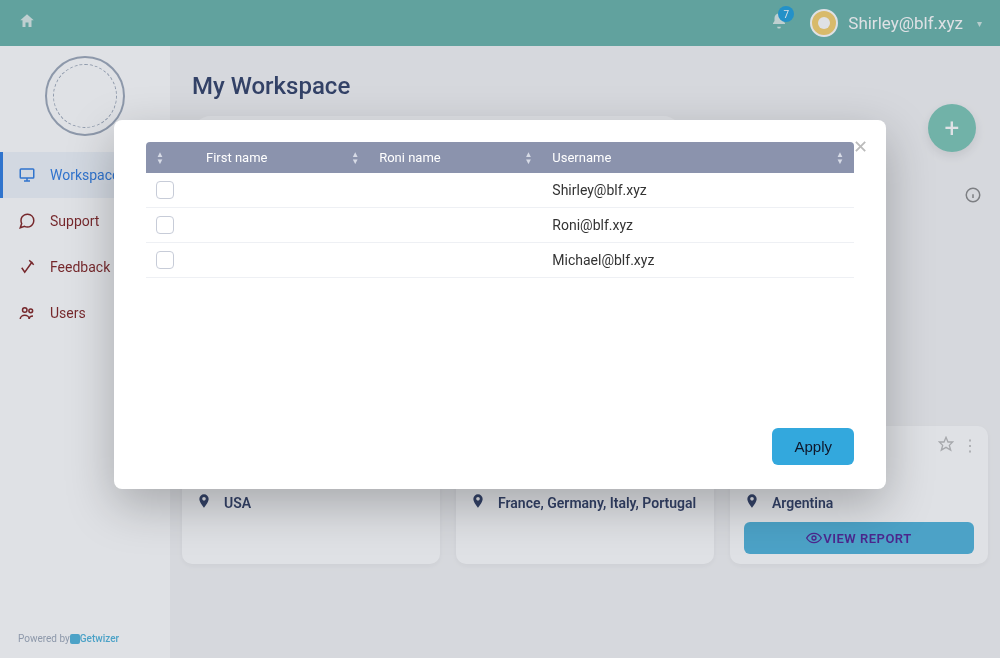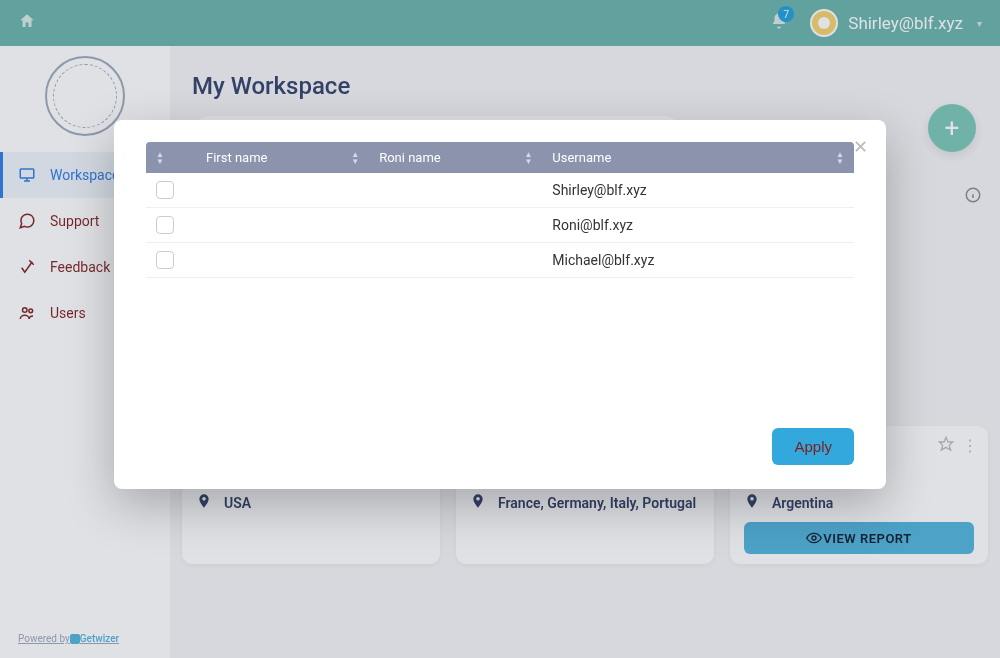--- a/index.html
+++ b/index.html
@@ -17,59 +17,59 @@
 .dropdown-caret { color: #cde6e1; font-size: 10px; margin-left: 4px; }
 
 
 .app { display: flex; height: calc(100% - 46px); }
 .sidebar { width: 170px; background: #fff; display: flex; flex-direction: column; padding-top: 10px; }
 .logo { width: 80px; height: 80px; margin: 0 auto 16px; border: 2px solid #9ca7b8; border-radius: 50%; display:flex; align-items:center; justify-content:center; position:relative; }
 .logo-inner { width: 64px; height: 64px; border: 1px dashed #9ca7b8; border-radius:50%; }
 .nav-item { display: flex; align-items: center; gap: 14px; padding: 14px 18px; color: #7f1d1d; font-size: 14px; cursor: pointer; }
 .nav-item.active { background: #f0f4fb; color: #2a7ae2; border-left: 3px solid #2a7ae2; padding-left: 15px; }
 .nav-item .nav-icon { width: 18px; height: 18px; display: flex; }
-.powered { margin-top: auto; padding: 14px 18px; font-size: 10px; color: #9ca7b8; display: flex; align-items: center; gap: 0; text-decoration: underline; }
+.powered { margin-top: auto; padding: 14px 18px; font-size: 10px; color: #9ca7b8; display: flex; align-items: center; gap: 0; }
 .powered .gw { color: #4cb3db; font-weight: 500; font-size: 10px; }
 .powered .gw-box { width:10px; height:10px; background:#4cb3db; border-radius:2px; }
 
 .main { flex: 1; padding: 26px 22px; position: relative; overflow: hidden; }
 .page-title { color: #2e3d66; font-size: 24px; font-weight: 500; margin-bottom: 16px; }
 .search-bar { background:#fff; border-radius: 20px; height: 38px; display:flex; align-items:center; padding:0 16px; color:#aaa; font-size:13px; margin-bottom: 20px; max-width: 490px; }
 
 .fab { position: absolute; top: 58px; right: 24px; width: 48px; height: 48px; border-radius: 50%; background: #79c6b5; display:flex; align-items:center; justify-content:center; color:#fff; font-size:26px; box-shadow: 0 4px 12px rgba(0,0,0,0.1); }
 .info-icon { position: absolute; top: 140px; right: 18px; color:#888; }
 
 .cards { display: flex; gap: 16px; position: absolute; left: 12px; right: 12px; top: 380px; }
 .card { flex: 1; background: #fff; border-radius: 10px; padding: 14px 14px 10px; box-shadow: 0 2px 6px rgba(0,0,0,0.05); position:relative; }
 .card-top-icons { position: absolute; top: 10px; right: 10px; display:flex; gap:8px; color:#bbb; }
 .status-chip { display:inline-block; border:1px solid #d1d6e0; border-radius:4px; padding:2px 10px; font-size:12px; color:#6b7280; margin-bottom:10px; }
 .stat-row { display:flex; align-items:center; gap:12px; color:#2e3d66; font-size:14px; font-weight:600; margin-bottom:6px; }
 .stat-row .stat-icon { width:16px; height:16px; }
 .progress { flex:1; height:8px; background:#e5e8ef; border-radius:4px; overflow:hidden; }
 .progress-fill { height:100%; background:#3e4a8c; width:60%; }
 .progress-text { font-size:12px; color:#2e3d66; font-weight:600; }
 .location { display:flex; align-items:center; gap:12px; color:#2e3d66; font-size:14px; font-weight:600; }
-.view-report { background:#4cb3db; color:#0f172a; border-radius:6px; padding:8px; text-align:center; font-weight:600; font-size:13px; margin-top:10px; display:flex; align-items:center; justify-content:center; gap:1px; letter-spacing:0.5px; }
+.view-report { background:#4cb3db; color:#4c1d95; border-radius:6px; padding:8px; text-align:center; font-weight:600; font-size:13px; margin-top:10px; display:flex; align-items:center; justify-content:center; gap:1px; letter-spacing:0.5px; }
 
 
 .dim { position:absolute; inset:0; background:rgba(80,90,110,0.18); pointer-events:none; }
 
 
 .modal-backdrop { position:absolute; inset:0; display:flex; align-items:flex-start; justify-content:center; padding-top: 120px; }
 .modal { width: 772px; background:#fff; border-radius:8px; box-shadow: 0 16px 48px rgba(0,0,0,0.25); padding: 22px 32px 24px; position:relative; }
 .modal-close { position:absolute; top:16px; right:18px; color:#bbb; font-size:18px; cursor:pointer; }
 .modal-title { text-align:center; color:#2e3d66; font-size:19px; font-weight:500; margin-bottom: 20px; }
 .perm-table-wrap { border-radius:4px; overflow:hidden; min-height: 256px; }
 .perm-header { display:grid; grid-template-columns: 50px 1fr 1fr 1.8fr; background:#8b93ad; color:#fff; font-size:13px; }
 .perm-header > div { padding: 8px 10px; display:flex; align-items:center; gap:6px; }
 .sort-icon { font-size:8px; line-height:7px; color:#d7dbe6; display:flex; flex-direction:column; }
 .perm-row { display:grid; grid-template-columns: 50px 1fr 1fr 1.8fr; border-bottom:1px solid #eef0f4; }
 .perm-row > div { padding: 8px 10px; font-size:14px; color:#333; display:flex; align-items:center; }
 .perm-check { width:18px; height:18px; border:1.5px solid #c7ccd8; border-radius:4px; background:#fff; }
-.apply-btn { margin-left:auto; display:block; background:#33a8dd; color:#7f1d1d; border:none; border-radius:6px; padding:10px 22px; font-size:15px; font-weight:500; cursor:pointer; margin-top: 30px; }
+.apply-btn { margin-left:auto; display:block; background:#33a8dd; color:#0f172a; border:none; border-radius:6px; padding:10px 22px; font-size:15px; font-weight:500; cursor:pointer; margin-top: 30px; }
 
 </style>
 </head>
 <body>
 
 <div class="topbar">
   <span class="home-icon">
     <svg width="18" height="18" viewBox="0 0 24 24" fill="currentColor">
         <path d="M12 3l9 8h-3v9h-4v-6H10v6H6v-9H3z"></path>
       </svg>

